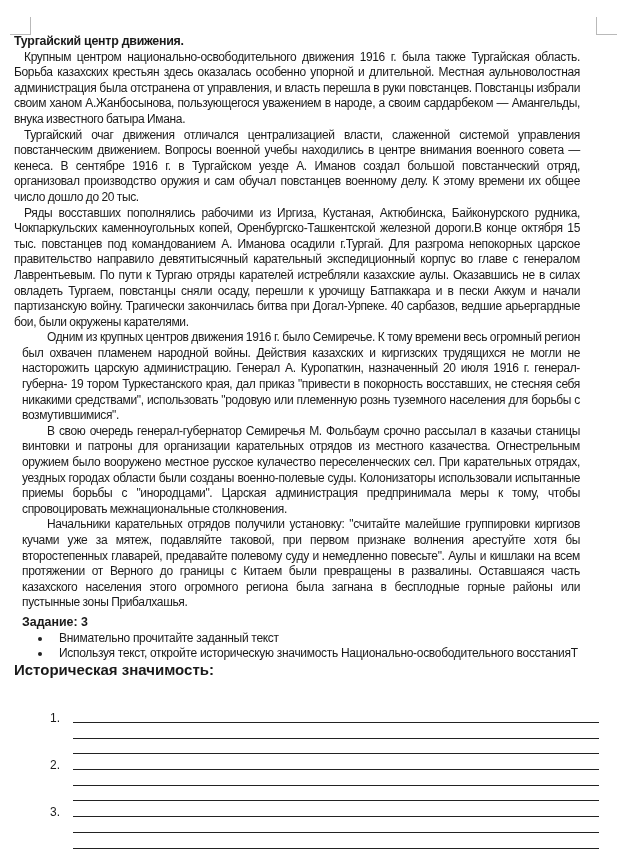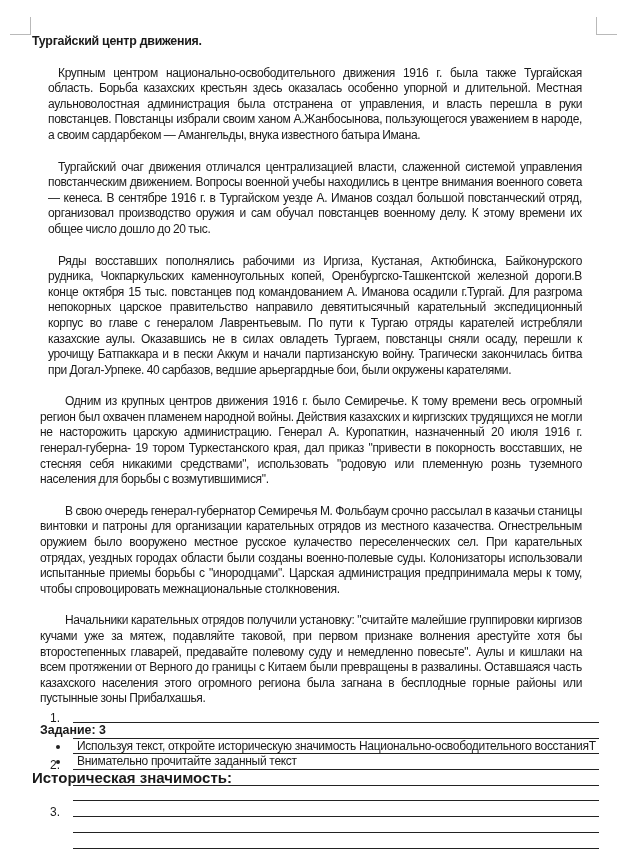--- a/index.html
+++ b/index.html
@@ -3,27 +3,27 @@
 <meta charset="utf-8">
 <style>
   html, body { margin: 0; padding: 0; background: #ffffff; }
   body {
     width: 619px; height: 864px; position: relative; overflow: hidden;
     font-family: "Liberation Sans", sans-serif; color: #1a1a1a;
   }
   .corner { position: absolute; border-color: #b9b9b9; border-style: solid; width: 20px; height: 17px; }
   .corner-left { left: 10px; top: 17px; border-width: 0 1px 1px 0; }
   .corner-right { left: 596px; top: 17px; border-width: 0 0 1px 1px; }
-  .page { position: absolute; left: 32px; top: 34px; width: 566px; }
+  .page { position: absolute; left: 14px; top: 34px; width: 566px; }
   .heading {
     font-weight: bold; font-size: 12.4px; line-height: 15.6px; margin: 0;
     letter-spacing: -0.25px;
   }
   .para {
-    font-size: 12px; line-height: 15.6px; margin: 16px; text-align: justify;
+    font-size: 12px; line-height: 15.6px; margin: 0; text-align: justify;
     letter-spacing: -0.35px; word-spacing: -0.3px;
   }
   .sec1 .para { text-indent: 10px; }
   .sec2 .para { margin-left: 8px; text-indent: 25px; }
   .task-title { font-size: 12.4px; line-height: 15.6px; margin: 4px 0 0 8px; font-weight: bold; }
   .bullets { list-style: none; margin: 0; padding: 0; }
   .bullets li { position: relative; padding-left: 45px; font-size: 12px; line-height: 15.6px; letter-spacing: -0.3px; }
   .bullets li .dot {
     position: absolute; left: 24px; top: 6px; width: 4px; height: 4px; border-radius: 50%; background: #222;
   }
@@ -46,22 +46,22 @@
     <p class="para">Ряды восставших пополнялись рабочими из Иргиза, Кустаная, Актюбинска, Байконурского рудника, Чокпаркульских каменноугольных копей, Оренбургско-Ташкентской железной дороги.В конце октября 15 тыс. повстанцев под командованием А. Иманова осадили г.Тургай. Для разгрома непокорных царское правительство направило девятитысячный карательный экспедиционный корпус во главе с генералом Лаврентьевым. По пути к Тургаю отряды карателей истребляли казахские аулы. Оказавшись не в силах овладеть Тургаем, повстанцы сняли осаду, перешли к урочищу Батпаккара и в пески Аккум и начали партизанскую войну. Трагически закончилась битва при Догал-Урпеке. 40 сарбазов, ведшие арьергардные бои, были окружены карателями.</p>
   </div>
   <div class="sec2">
     <p class="para">Одним из крупных центров движения 1916 г. было Семиречье. К тому времени весь огромный регион был охвачен пламенем народной войны. Действия казахских и киргизских трудящихся не могли не насторожить царскую администрацию. Генерал А. Куропаткин, назначенный 20 июля 1916 г. генерал-губерна- 19 тором Туркестанского края, дал приказ "привести в покорность восставших, не стесняя себя никакими средствами", использовать "родовую или племенную рознь туземного населения для борьбы с возмутившимися".</p>
     <p class="para">В свою очередь генерал-губернатор Семиречья М. Фольбаум срочно рассылал в казачьи станицы винтовки и патроны для организации карательных отрядов из местного казачества. Огнестрельным оружием было вооружено местное русское кулачество переселенческих сел. При карательных отрядах, уездных городах области были созданы военно-полевые суды. Колонизаторы использовали испытанные приемы борьбы с "инородцами". Царская администрация предпринимала меры к тому, чтобы спровоцировать межнациональные столкновения.</p>
     <p class="para">Начальники карательных отрядов получили установку: "считайте малейшие группировки киргизов кучами уже за мятеж, подавляйте таковой, при первом признаке волнения арестуйте хотя бы второстепенных главарей, предавайте полевому суду и немедленно повесьте". Аулы и кишлаки на всем протяжении от Верного до границы с Китаем были превращены в развалины. Оставшаяся часть казахского населения этого огромного региона была загнана в бесплодные горные районы или пустынные зоны Прибалхашья.</p>
   </div>
   <div>
     <p class="task-title">Задание: 3</p>
     <ul class="bullets">
+      <li><span class="dot"></span><span>Внимательно прочитайте заданный текст</span></li>
       <li><span class="dot"></span><span>Используя текст, откройте историческую значимость Национально-освободительного восстанияТ</span></li>
-      <li><span class="dot"></span><span>Внимательно прочитайте заданный текст</span></li>
     </ul>
     <p class="sig-heading">Историческая значимость:</p>
   </div>
 </div>
 
 <div class="answers">
   <span class="ans-num" style="top:711px">1.</span>
   <div class="ans-line" style="top:722px"></div>
   <div class="ans-line" style="top:738px"></div>
   <div class="ans-line" style="top:753px"></div>

